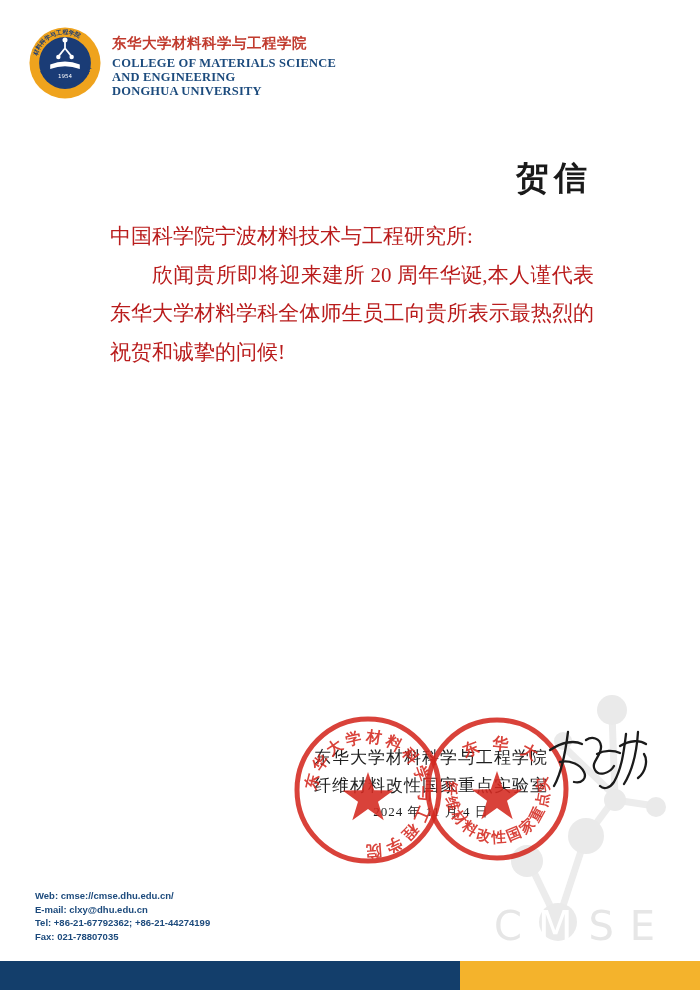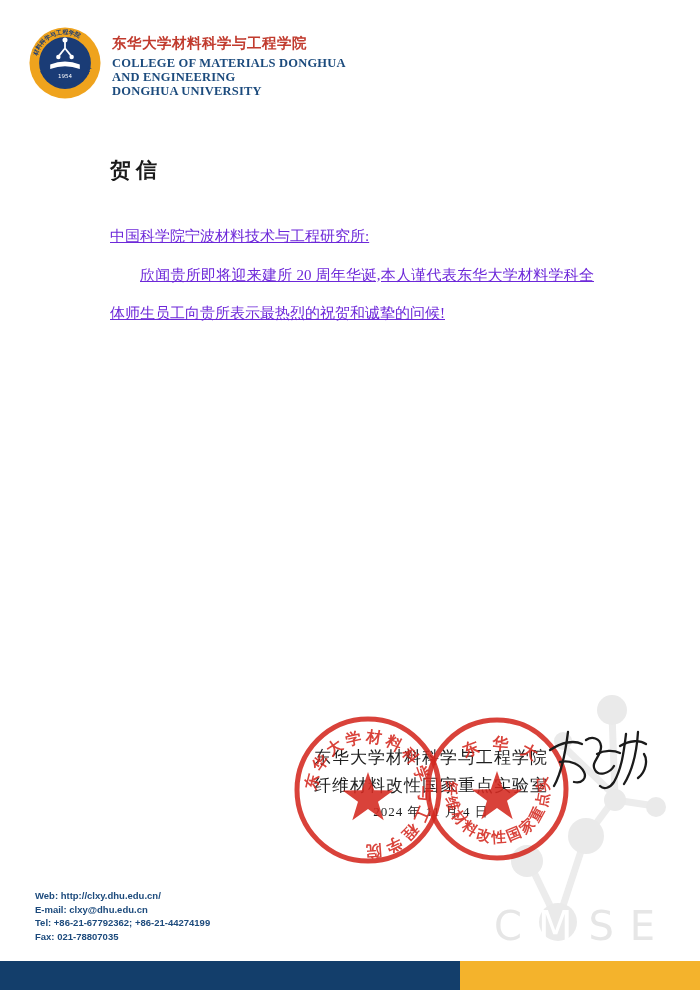--- a/index.html
+++ b/index.html
@@ -17,26 +17,26 @@
     color:#c13b2e; font-weight:bold; font-size:14.5px; letter-spacing:0.5px;
     font-family:"Liberation Serif","DejaVu Serif",serif;
   }
   .header-en {
     color:#1c4b7d; font-weight:bold; font-size:12.5px; line-height:14px;
     margin-top:3px; font-family:"Liberation Serif","DejaVu Serif",serif; letter-spacing:0.2px;
   }
 
   
   .letter-title {
-    position:absolute; top:156px; left:110px; width:482px; text-align:left;
-    font-size:21px; font-weight:bold; color:#1a1a1a; letter-spacing:5px;
+    position:absolute; top:156px; left:110px; width:482px; text-align:right;
+    font-size:33px; font-weight:bold; color:#1a1a1a; letter-spacing:5px;
   }
   .letter-body {
     position:absolute; top:217px; left:110px; width:484px;
-    font-size:15px; line-height:38.6px; color:#6d28d9; text-align:justify;text-decoration:underline;
+    font-size:21px; line-height:38.6px; color:#b91c1c; text-align:justify;
   }
   .letter-body p[data-name="letter-paragraph"] { text-indent:2em; }
 
   
   .sign-layer { position:absolute; inset:0; pointer-events:none; }
   .watermark-svg { position:absolute; left:460px; top:680px; }
   .printed-lines {
     position:absolute; left:275px; top:744px; width:312px; text-align:center;
     color:#1f1f1f; z-index:2;
   }
@@ -85,21 +85,21 @@
         <circle cx="50" cy="19" r="3.4" fill="#ffffff" stroke="none"></circle>
         <circle cx="41" cy="42" r="3" fill="#ffffff" stroke="none"></circle>
         <circle cx="59" cy="42" r="3" fill="#ffffff" stroke="none"></circle>
       </g>
       <path d="M30,52 q20,-8 40,0 l0,6 q-20,-7 -40,0 z" fill="#ffffff" data-name="logo-book-icon"></path>
       <text x="50" y="70" text-anchor="middle" font-size="7.5" fill="#ffffff" font-family="'DejaVu Sans',sans-serif" data-name="logo-year">1954</text>
     </svg>
     <div class="header-text" data-name="letterhead-text">
       <div class="header-cn" data-name="college-name-cn">东华大学材料科学与工程学院</div>
       <div class="header-en">
-        <div data-name="college-name-en-line1">COLLEGE OF MATERIALS DONGHUA</div>
+        <div data-name="college-name-en-line1">COLLEGE OF MATERIALS SCIENCE</div>
         <div data-name="college-name-en-line2">AND ENGINEERING</div>
         <div data-name="college-name-en-line3">DONGHUA UNIVERSITY</div>
       </div>
     </div>
   </div>
 
   <div class="letter-title" data-name="letter-title">贺信</div>
 
   <div class="letter-body" data-name="letter-body">
     <p data-name="letter-salutation">中国科学院宁波材料技术与工程研究所:</p>
@@ -170,21 +170,21 @@
         <path d="M57 34 C64 30 74 30 80 33"></path>
         <path d="M86 14 C84 30 82 48 74 62 C70 68 64 70 60 66"></path>
         <path d="M80 26 C90 20 100 20 106 24"></path>
         <path d="M98 12 C97 28 94 48 84 64"></path>
         <path d="M104 34 C108 40 106 52 98 58"></path>
       </g>
     </svg>
   </div>
 
   <div class="footer-contacts" data-name="footer-contact-block">
-    <div data-name="footer-web">Web: http://clxy.dhu.edu.cn/</div>
+    <div data-name="footer-web">Web: cmse://cmse.dhu.edu.cn/</div>
     <div data-name="footer-email">E-mail: clxy@dhu.edu.cn</div>
     <div data-name="footer-tel">Tel: +86-21-67792362; +86-21-44274199</div>
     <div data-name="footer-fax">Fax: 021-78807035</div>
   </div>
 
   <div class="bottom-bar" data-name="footer-color-bar">
     <div class="bar-navy" data-name="footer-bar-navy"></div>
     <div class="bar-gold" data-name="footer-bar-gold"></div>
   </div>
 

